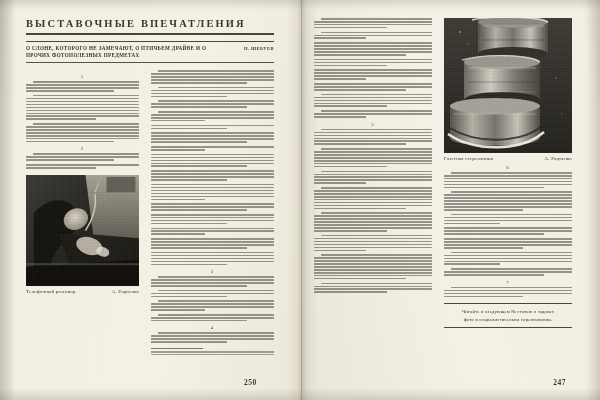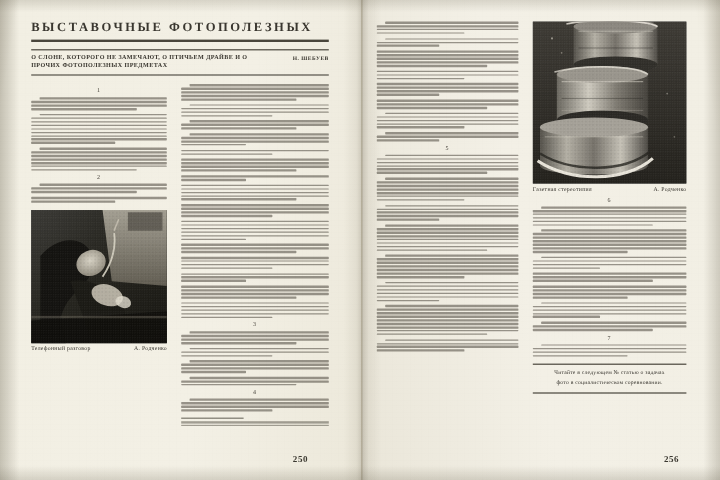--- a/index.html
+++ b/index.html
@@ -257,21 +257,21 @@
   }
 </style>
 </head>
 <body>
 
 <div id="spread">
 
   <div class="page left">
     <div class="page-inner-left">
 
-      <div class="masthead">ВЫСТАВОЧНЫЕ ФОТОПОЛЕЗНЫХ</div>
+      <div class="masthead">ВЫСТАВОЧНЫЕ ВПЕЧАТЛЕНИЯ</div>
       <div class="rule-thick"></div>
       <div class="rule-thin"></div>
 
       <div class="subhead-row">
         <div class="subhead">О СЛОНЕ, КОТОРОГО НЕ ЗАМЕЧАЮТ, О ПТИЧЬЕМ ДРАЙВЕ И О ПРОЧИХ ФОТОПОЛЕЗНЫХ ПРЕДМЕТАХ</div>
         <div class="byline">Н. ШЕБУЕВ</div>
       </div>
       <div class="rule-hair"></div>
 
       <div class="cols">
@@ -746,21 +746,21 @@
           </div>
 
           <div class="notebox">
             <div class="nb-line">Читайте в следующем № статью о задачах</div>
             <div class="nb-line">фото в социалистическом соревновании.</div>
           </div>
         </div>
 
       </div>
     </div>
-    <div class="folio right">256</div>
+    <div class="folio right">247</div>
   </div>
 
   <div id="gutter"></div>
   <div id="fold"></div>
   <div id="edge-left"></div>
   <div id="edge-right"></div>
   <div id="edge-top"></div>
   <div id="edge-bottom"></div>
   <div id="grain"></div>
 </div>

